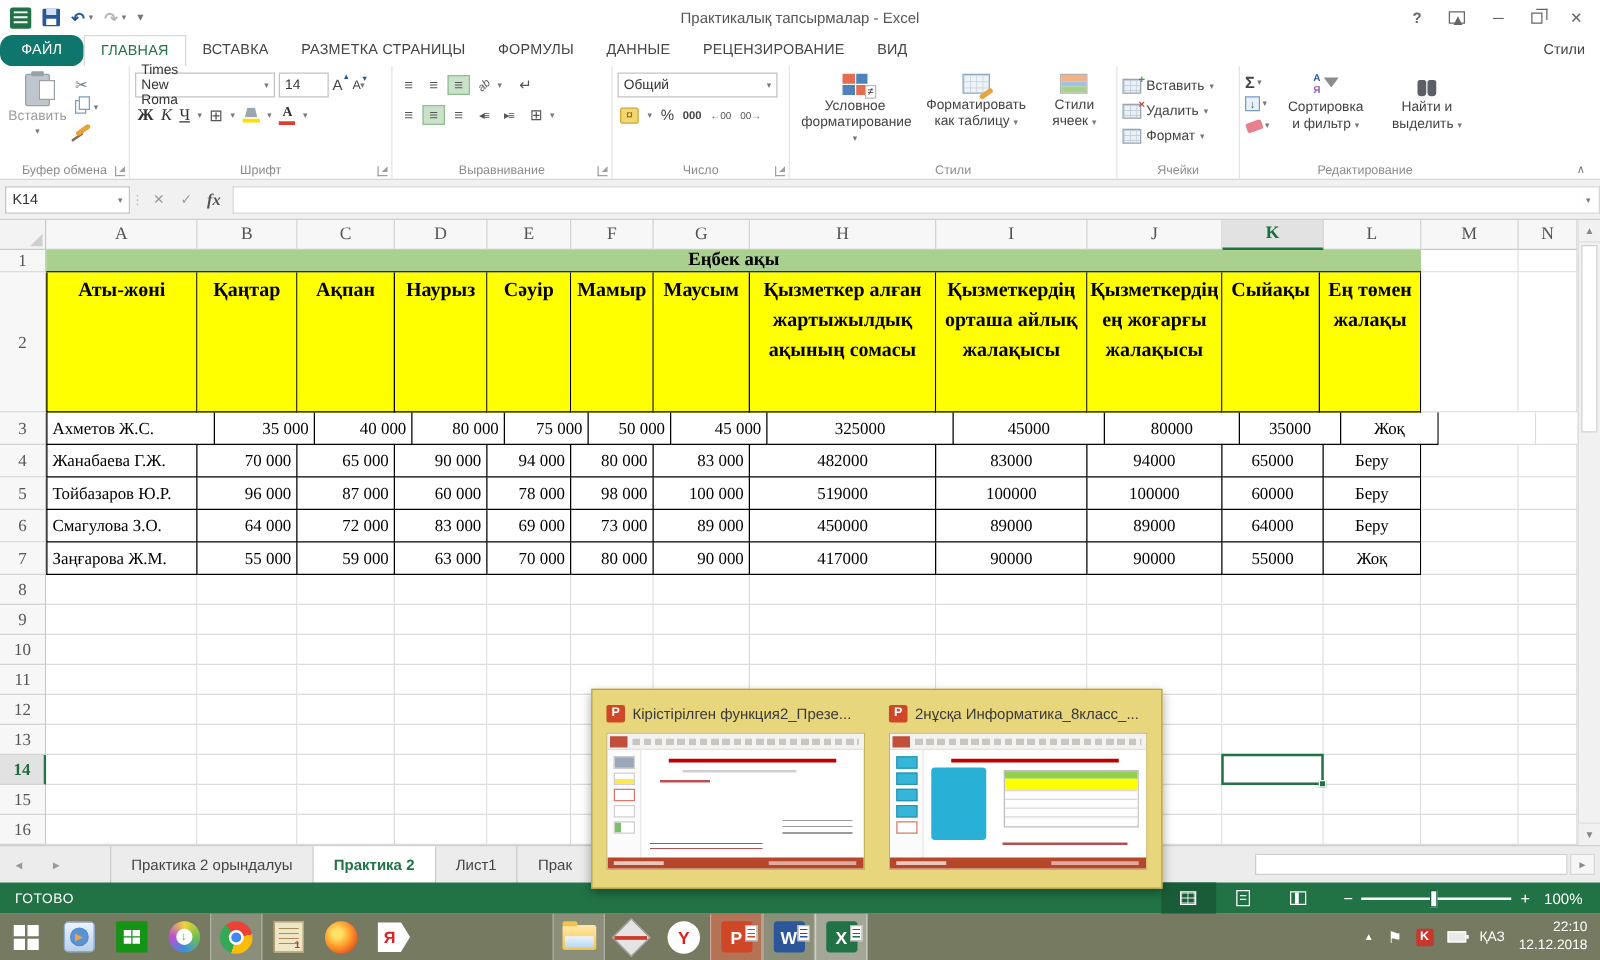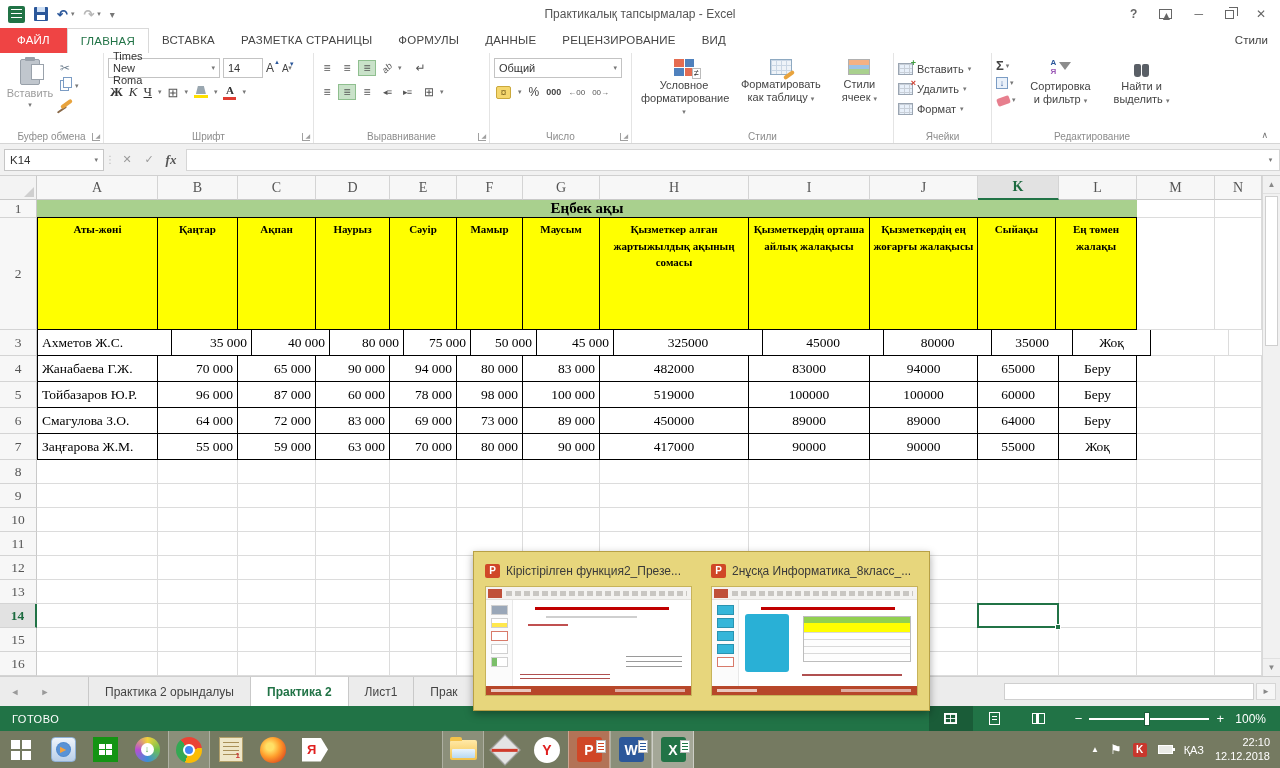--- a/index.html
+++ b/index.html
@@ -24,21 +24,21 @@
   .tb-title{position:absolute;left:0;right:0;text-align:center;font-size:12px;color:#555;}
   .winctl{margin-left:auto;display:flex;align-items:center;gap:22px;z-index:2;padding-right:6px;color:#666;}
   .winctl span{font-size:12px;line-height:1;}
   .ic-ribopt{width:13px;height:10px;border:1px solid #666;font-size:7px;text-align:center;line-height:9px;}
   .ic-restore{width:9px;height:9px;border:1px solid #666;position:relative;background:#fff;}
   .ic-restore i{position:absolute;top:-4px;left:3px;width:9px;height:9px;border:1px solid #666;border-bottom:none;border-left:none;}
 
   
   .tabrow{position:absolute;top:28px;left:0;width:1280px;height:25px;background:#fff;display:flex;align-items:stretch;}
   .rtab{padding:0 13px;font-size:11.5px;line-height:25px;color:#444;letter-spacing:.2px;}
-  .rtab.file{background:#ef4444;color:#fff;padding:0 17px;}
+  .rtab.file{background:#0f766e;color:#fff;padding:0 17px;border-radius:10px;}
   .rtab.active{color:#217346;border:1px solid #d9d9d9;border-bottom:none;background:#fff;}
   .signin{margin-left:auto;font-size:11.5px;line-height:25px;padding-right:12px;color:#444;}
 
   
   .ribbon{position:absolute;top:53px;left:0;width:1280px;height:91px;background:#fff;border-bottom:1px solid #d5d5d5;display:flex;}
   .grp{position:relative;border-right:1px solid #e4e4e4;padding:3px 4px 14px;flex:none;}
   .grp-label{position:absolute;bottom:1px;left:0;right:0;text-align:center;font-size:10px;color:#8c8c8c;}
   .launcher{position:absolute;bottom:2px;right:3px;width:8px;height:8px;border-left:1px solid #a0a0a0;border-bottom:1px solid #a0a0a0;font-size:6px;color:#a0a0a0;line-height:7px;text-align:right;}
   .dd{font-size:7px;color:#777;}
 
@@ -139,21 +139,21 @@
   .corner{width:37px;height:24px;border-right:1px solid #c9c9c9;border-bottom:1px solid #c9c9c9;position:relative;background:#f3f3f3;flex:none;}
   .corner i{position:absolute;right:2px;bottom:2px;width:0;height:0;border-left:10px solid transparent;border-bottom:10px solid #cfcfcf;}
   .chead{height:24px;flex:none;display:flex;align-items:center;justify-content:center;font-family:"Liberation Serif",serif;font-size:14px;color:#555;border-right:1px solid #d4d4d4;border-bottom:1px solid #c9c9c9;}
   .chead.sel{background:#e2e2e2;color:#1d6b40;font-weight:bold;border-bottom:2px solid #217346;}
   .grow{display:flex;}
   .rhead{width:37px;flex:none;display:flex;align-items:center;justify-content:center;font-family:"Liberation Serif",serif;font-size:13.5px;color:#555;border-right:1px solid #c9c9c9;border-bottom:1px solid #d4d4d4;background:#f7f7f7;}
   .rhead.sel{background:#e2e2e2;color:#1d6b40;font-weight:bold;border-right:2px solid #217346;}
   .cell{flex:none;overflow:hidden;}
   .c-plain{border-right:1px solid #dcdcdc;border-bottom:1px solid #dcdcdc;background:#fff;}
   .c-title{background:#a9d08e;display:flex;align-items:center;justify-content:center;font-family:"Liberation Serif",serif;font-weight:bold;font-size:15px;color:#000;border-bottom:1px solid #000;}
-  .c-hdr{background:#ffff00;display:flex;align-items:flex-start;justify-content:center;text-align:center;padding:3px 2px 0;font-family:"Liberation Serif",serif;font-weight:bold;font-size:11px;line-height:1.5;color:#000;border-right:1px solid #000;border-bottom:1px solid #000;}
+  .c-hdr{background:#ffff00;display:flex;align-items:flex-start;justify-content:center;text-align:center;padding:3px 2px 0;font-family:"Liberation Serif",serif;font-weight:bold;font-size:16px;line-height:1.5;color:#000;border-right:1px solid #000;border-bottom:1px solid #000;}
   .c-data{display:flex;align-items:center;font-family:"Liberation Serif",serif;font-size:13.5px;color:#000;border-right:1px solid #000;border-bottom:1px solid #000;padding:0 4px;white-space:nowrap;}
   .cfirst{border-left:1px solid #000;}
   .al{justify-content:flex-start;}
   .ar{justify-content:flex-end;}
   .ac{justify-content:center;padding:0 1px;}
   .sel-box{position:absolute;border:2px solid #217346;background:transparent;z-index:5;}
   .sel-box i{position:absolute;right:-4px;bottom:-4px;width:6px;height:6px;background:#217346;border:1px solid #fff;}
 
   
   .vscroll{position:absolute;top:176px;right:0;width:18px;height:500px;background:#f1f1f1;border-left:1px solid #d8d8d8;}

